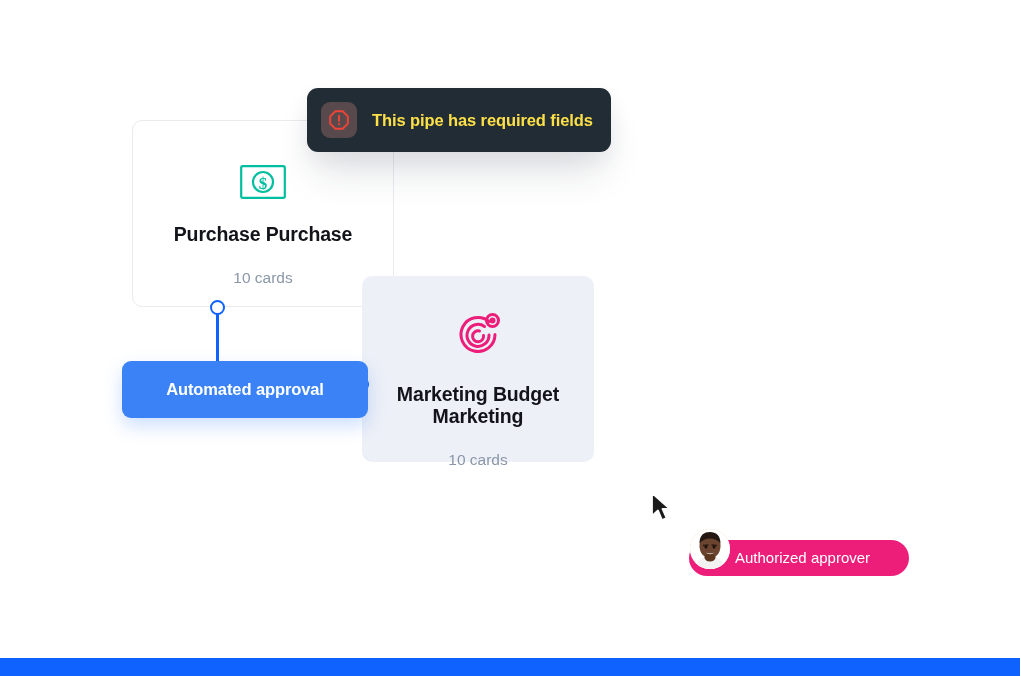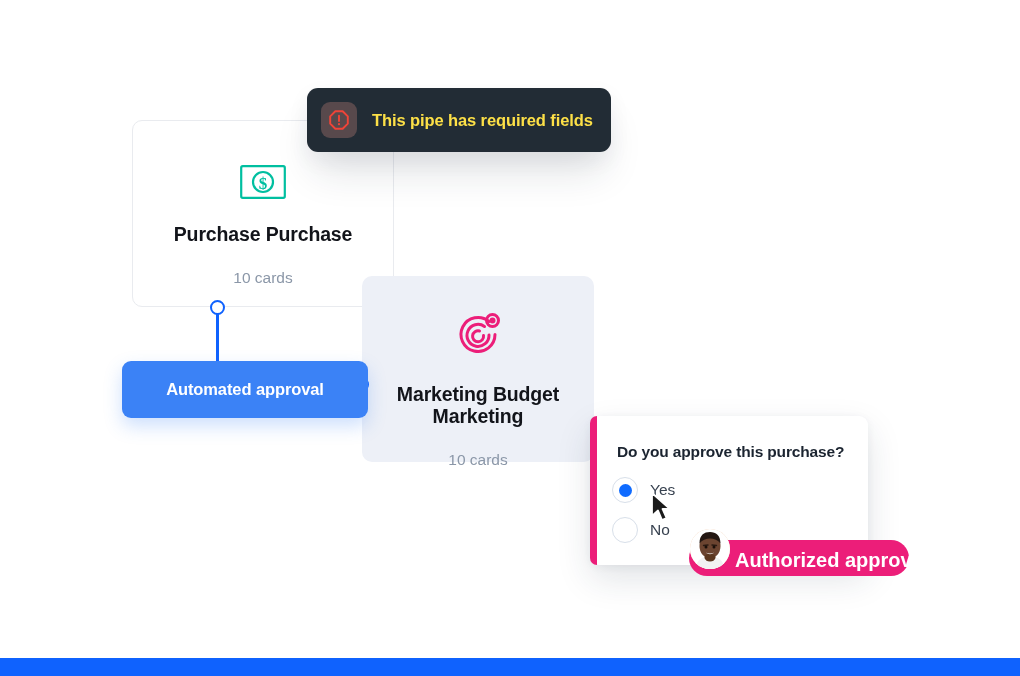--- a/index.html
+++ b/index.html
@@ -121,21 +121,21 @@
 
   
   .approver-pill {
     position: absolute; left: 689px; top: 540px;
     height: 36px; width: 220px;
     background: #ec1e79; border-radius: 18px;
     display: flex; align-items: center;
     z-index: 13;
   }
   .approver-label {
-    color: #ffffff; font-size: 20px; font-weight: bold;
+    color: #ffffff; font-size: 15px; font-weight: normal;
     position: absolute; left: 46px; top: 9px; white-space: nowrap;
   }
   .avatar {
     position: absolute; left: 690px; top: 529px;
     width: 40px; height: 40px; border-radius: 50%;
     overflow: hidden; z-index: 15; background: #f0c8a8;
   }
 
   
   .bottom-bar {
@@ -195,36 +195,20 @@
         <circle cx="12" cy="16.6" r="1.2" fill="#f04438"></circle>
       </svg>
     </div>
     <span class="tooltip-text">This pipe has required fields</span>
   </div>
 
   <div class="auto-badge">
     <span>Automated approval</span>
   </div>
 
-  <div class="form-card">
-    <div class="form-accent"></div>
-    <div class="form-q">Do you approve this purchase?</div>
-
-    <label class="radio-row r1">
-      <span class="radio">
-        <span class="dot"></span>
-      </span>
-      <span class="radio-label">Yes</span>
-    </label>
-
-    <label class="radio-row r2">
-      <span class="radio"></span>
-      <span class="radio-label">No</span>
-    </label>
-  </div>
 
   <div class="cursor">
     <svg width="24" height="32" viewBox="0 0 24 32">
       <path d="M2,1 L2,24 L8,18.5 L12,28 L16.5,26 L12.5,17 L20,17 Z" fill="#1b1b1b" stroke="#ffffff" stroke-width="1.8" stroke-linejoin="round"></path>
     </svg>
   </div>
 
   <div class="approver-pill">
     <span class="approver-label">Authorized approver</span>
   </div>

